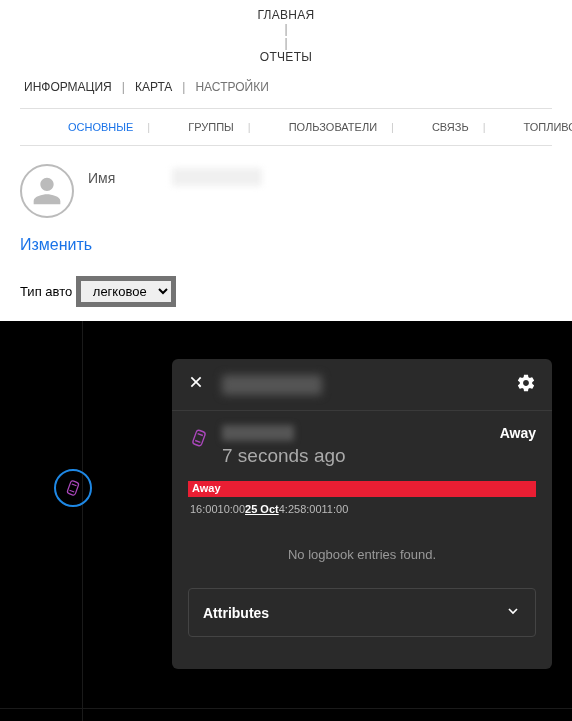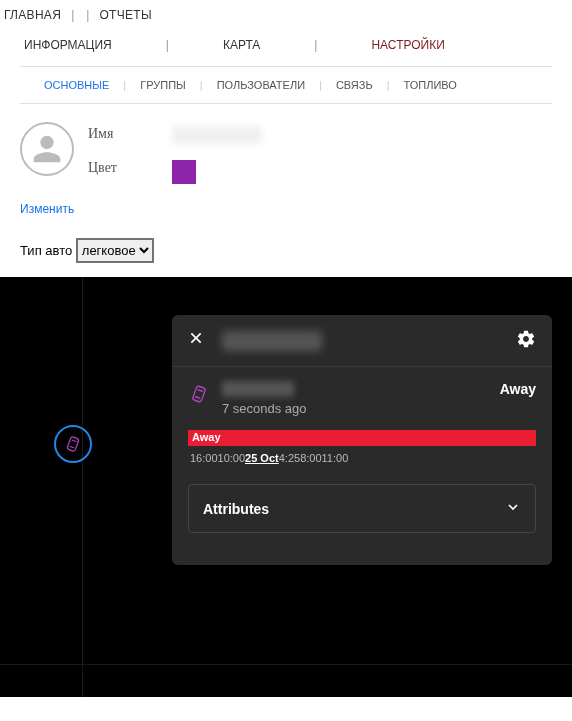--- a/index.html
+++ b/index.html
@@ -1,46 +1,46 @@
 <!DOCTYPE html>
 <html><head>
 <meta charset="utf-8">
 <style>
 * { box-sizing: border-box; margin: 0; padding: 0; }
 body { font-family: -apple-system, "Segoe UI", Arial, sans-serif; font-size: 13px; width: 572px; height: 721px; overflow: hidden; background: #fff; }
 
 
-.topnav { display: flex; align-items: center; padding: 8px 0 8px 0; font-size: 12px; color: #333; }
+.topnav { display: flex; align-items: center; padding: 8px 0 8px 0; font-size: 12px; color: #333; flex-direction: column; }
 .topnav-item { text-transform: uppercase; cursor: pointer; padding: 0 4px; letter-spacing: 0.3px; }
 .topnav-sep { color: #999; padding: 0 6px; }
 
 
-.subnav { display: flex; align-items: center; padding: 8px 0 8px 20px; font-size: 12px; color: #333; gap: 44px; }
+.subnav { display: flex; align-items: center; padding: 8px 0 8px 20px; font-size: 12px; color: #333; }
 .subnav-item { text-transform: uppercase; cursor: pointer; padding: 0 4px; }
-.subnav-item.active { color: #7f1d1d; }
+.subnav-item.active { color: #737373; }
 
 
 .tabs { display: flex; align-items: center; padding: 12px 20px; border-top: 1px solid #e0e0e0; border-bottom: 1px solid #e0e0e0; margin: 6px 20px 0 20px; font-size: 11px; }
-.tab { text-transform: uppercase; cursor: pointer; padding: 0 4px; color: #555; }
+.tab { text-transform: uppercase; cursor: pointer; padding: 0 4px; color: #555; margin-left: 24px; }
 .tab.active { color: #1a73e8; }
 .tab-sep { color: #ccc; padding: 0 10px; }
 
 
 .form-area { padding: 18px 20px 10px 20px; display: flex; gap: 14px; }
 .avatar-circle { width: 54px; height: 54px; border-radius: 50%; border: 2px solid #bbb; display: flex; align-items: center; justify-content: center; color: #bbb; }
 .form-rows { display: flex; flex-direction: column; gap: 16px; padding-top: 4px; }
-.form-row { display: flex; align-items: flex-start; gap: 14px; font-family: Liberation Serif, serif; }
+.form-row { display: flex; align-items: flex-end; gap: 14px; }
 .form-label { width: 70px; color: #555; font-size: 14px; }
 .form-value-blur { width: 90px; height: 18px; background: #f0f0f0; border-radius: 2px; filter: blur(3px); }
 .color-swatch { width: 24px; height: 24px; background: #8e24aa; }
-.edit-link { color: #1a73e8; cursor: pointer; padding: 8px 20px 14px 20px; font-size: 12px; display: inline-block; }
+.edit-link { color: #1a73e8; cursor: pointer; padding: 8px 20px 14px 20px; font-size: 16px; display: inline-block; }
 
 
 .cartype { padding: 8px 20px 14px 20px; font-size: 13px; }
-.cartype select { font-size: 13px; padding: 2px 0; border: 2px solid #737373; }
+.cartype select { font-size: 13px; padding: 2px 8px; border: 5px solid #737373; }
 
 
 .dark-area { position: relative; background: #000; width: 572px; height: 420px; overflow: hidden; }
 .dark-area::before, .dark-area::after { content: ""; position: absolute; background: #1a1a1a; }
 .dark-area::before { left: 82px; top: 0; width: 1px; height: 100%; }
 .dark-area::after { left: 0; bottom: 32px; width: 100%; height: 1px; }
 
 
 .map-pin { position: absolute; left: 54px; top: 148px; width: 38px; height: 38px; border: 2px solid #1e88e5; border-radius: 50%; display: flex; align-items: center; justify-content: center; cursor: pointer; }
 .map-pin svg { transform: rotate(20deg); }
@@ -50,21 +50,21 @@
 .panel-header { display: flex; align-items: center; padding: 14px 16px; border-bottom: 1px solid #3a3a3a; }
 .close-btn { cursor: pointer; color: #fff; font-size: 18px; margin-right: 18px; }
 .panel-title-blur { width: 100px; height: 20px; background: #555; border-radius: 3px; filter: blur(4px); }
 .gear-btn { margin-left: auto; cursor: pointer; color: #fff; }
 
 .panel-body { padding: 14px 16px 4px 16px; }
 .vehicle-row { display: flex; align-items: flex-start; gap: 12px; margin-bottom: 14px; }
 .vehicle-icon { margin-top: 2px; }
 .vehicle-info { flex: 1; }
 .vehicle-name-blur { width: 72px; height: 16px; background: #555; border-radius: 2px; filter: blur(3px); margin-bottom: 4px; }
-.vehicle-time { color: #aaa; font-size: 13px; }
+.vehicle-time { color: #aaa; font-size: 19px; }
 .vehicle-status { font-weight: 600; color: #fff; font-size: 14px; }
 
 
 .timeline { margin: 6px 0 6px 0; }
 .timeline-bar { height: 16px; background: #e91e33; color: #fff; font-size: 11px; padding: 1px 4px; font-weight: 600; }
 .timeline-ticks { display: flex; justify-content: flex-start; padding: 6px 2px 10px 2px; font-size: 11px; color: #bbb; }
 .timeline-ticks span.bold { color: #fff; font-weight: 600; text-decoration: underline; }
 
 .no-entries { text-align: center; color: #999; padding: 16px 0 22px 0; font-size: 13px; }
 
@@ -111,24 +111,20 @@
 <div class="form-area">
   <div class="avatar-circle">
     <svg width="40" height="40" viewBox="0 0 24 24" fill="#bbb">
         <path d="M12 12c2.2 0 4-1.8 4-4s-1.8-4-4-4-4 1.8-4 4 1.8 4 4 4zm0 2c-2.7 0-8 1.3-8 4v2h16v-2c0-2.7-5.3-4-8-4z"></path>
       </svg>
   </div>
   <div class="form-rows">
     <div class="form-row">
       <span class="form-label">Имя</span>
       <div class="form-value-blur"></div>
-    </div>
-    <div class="form-row">
-      <span class="form-label">Цвет</span>
-      <div class="color-swatch"></div>
     </div>
   </div>
 </div>
 <span class="edit-link">Изменить</span>
 
 
 <div class="cartype">
   <span>Тип авто</span>
   <select>
     <option>легковое</option>
@@ -181,20 +177,21 @@
         <div class="timeline-ticks">
           <span>16:00</span>
           <span>10:00</span>
           <span class="bold">25 Oct</span>
           <span>4:25</span>
           <span>8:00</span>
           <span>11:00</span>
         </div>
       </div>
 
+      <div class="no-entries">No logbook entries found.</div>
     </div>
 
     <div class="attributes">
       <span class="attributes-label">Attributes</span>
       <span class="chev">
         <svg width="16" height="16" viewBox="0 0 24 24" fill="none" stroke="#fff" stroke-width="2.5">
             <polyline points="6 9 12 15 18 9"></polyline>
           </svg>
       </span>
     </div>

